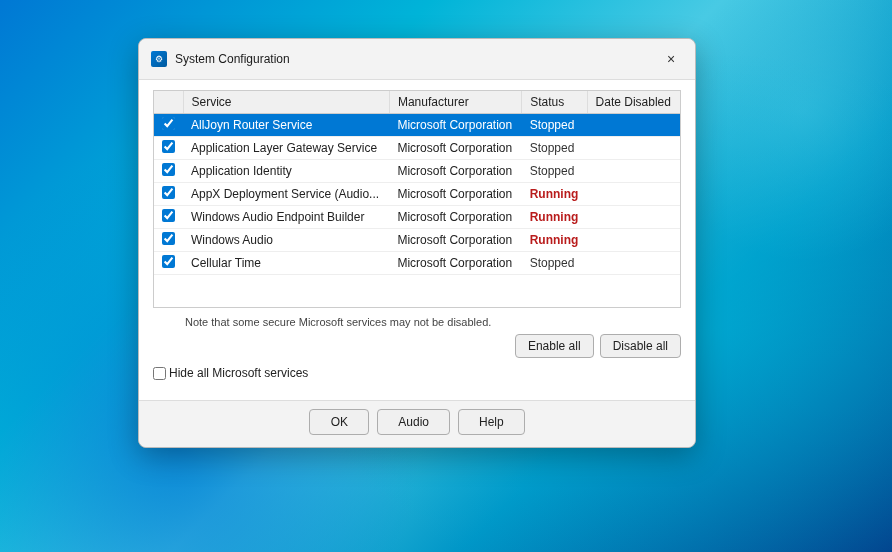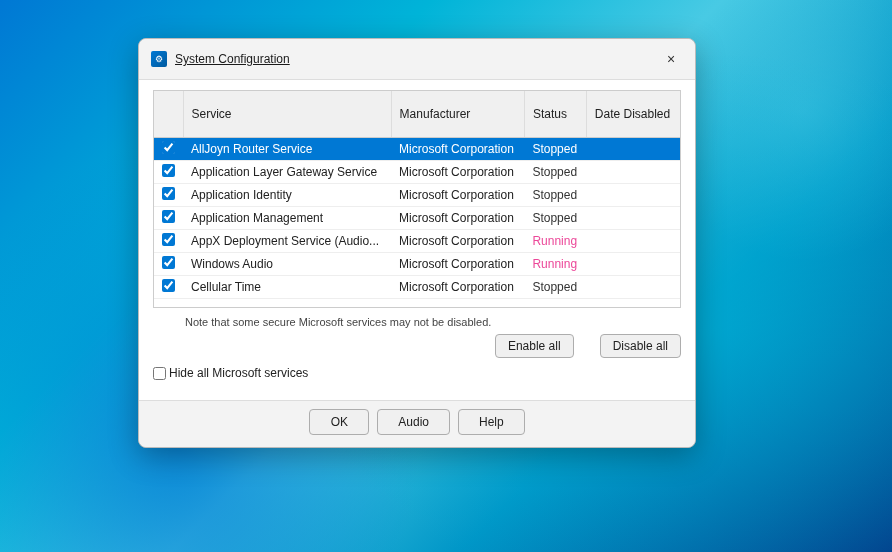--- a/index.html
+++ b/index.html
@@ -47,21 +47,20 @@
       display: flex;
       align-items: center;
       justify-content: center;
       color: white;
       font-size: 9px;
     }
     .title-bar-text {
       flex: 1;
       font-size: 12px;
       color: #1a1a1a;
-      text-decoration: underline;
     }
     .close-btn {
       width: 24px;
       height: 24px;
       border: none;
       background: transparent;
       cursor: pointer;
       border-radius: 4px;
       display: flex;
       align-items: center;
@@ -110,21 +109,21 @@
     thead {
       position: sticky;
       top: 0;
       z-index: 1;
     }
     thead tr {
       background: #f0f0f0;
     }
     thead th {
       text-align: left;
-      padding: 16px 8px;
+      padding: 4px 8px;
       border-bottom: 1px solid #ccc;
       border-right: 1px solid #ddd;
       font-weight: 500;
       font-size: 12px;
       color: #222;
       white-space: nowrap;
     }
     thead th:last-child { border-right: none; }
     tbody tr {
       cursor: pointer;
@@ -142,21 +141,21 @@
     }
     .checkbox-cell {
       width: 20px;
       text-align: center;
     }
     .service-checkbox {
       width: 13px;
       height: 13px;
       accent-color: #0078d4;
     }
-    .status-running { color: #ec4899; }
+    .status-running { color: #b91c1c; font-weight: bold; }
     .status-stopped { color: #333; }
     .note-row {
       font-size: 11px;
       color: #444;
       margin-bottom: 6px;
       padding-left: 32px;
     }
     .buttons-row {
       display: flex;
       justify-content: flex-end;
@@ -197,21 +196,20 @@
       min-width: 60px;
     }
     .btn-enable, .btn-disable {
       padding: 4px 12px;
       border: 1px solid #adadad;
       border-radius: 4px;
       background: #f0f0f0;
       cursor: pointer;
       font-size: 12px;
       color: #222;
-      margin-left: 20px;
     }
   </style>
 </head>
 <body>
 
 <div class="bg-swirl"></div>
 
 <div class="dialog">
 
   <div class="title-bar">
@@ -252,28 +250,28 @@
             </tr>
             <tr>
               <td class="checkbox-cell"><input type="checkbox" class="service-checkbox" checked="" style=""></td>
               <td>Application Identity</td>
               <td>Microsoft Corporation</td>
               <td class="status-stopped">Stopped</td>
               <td></td>
             </tr>
             <tr>
               <td class="checkbox-cell"><input type="checkbox" class="service-checkbox" checked="" style=""></td>
-              <td>Application Management</td>
-              <td>Microsoft Corporation</td>
-              <td class="status-stopped">Stopped</td>
-              <td></td>
-            </tr>
-            <tr>
-              <td class="checkbox-cell"><input type="checkbox" class="service-checkbox" checked="" style=""></td>
               <td>AppX Deployment Service (Audio...</td>
+              <td>Microsoft Corporation</td>
+              <td class="status-running">Running</td>
+              <td></td>
+            </tr>
+            <tr>
+              <td class="checkbox-cell"><input type="checkbox" class="service-checkbox" checked="" style=""></td>
+              <td>Windows Audio Endpoint Builder</td>
               <td>Microsoft Corporation</td>
               <td class="status-running">Running</td>
               <td></td>
             </tr>
             <tr>
               <td class="checkbox-cell"><input type="checkbox" class="service-checkbox" checked="" style=""></td>
               <td>Windows Audio</td>
               <td>Microsoft Corporation</td>
               <td class="status-running">Running</td>
               <td></td>

